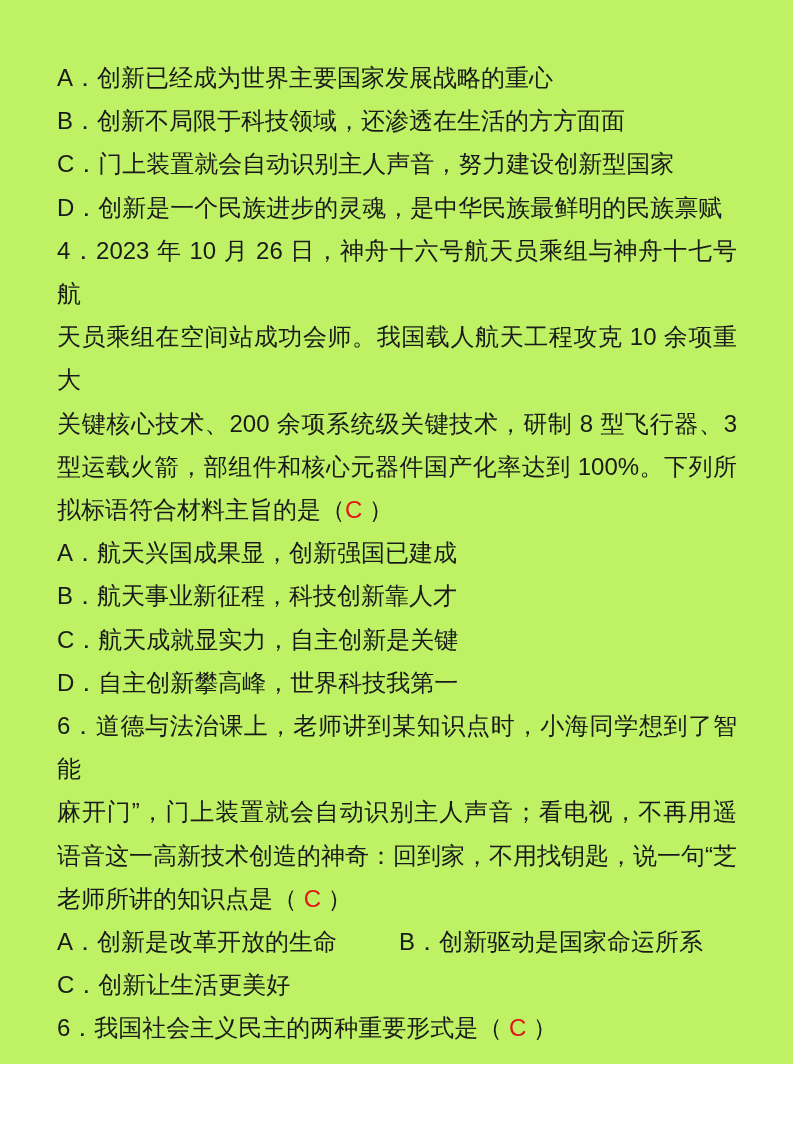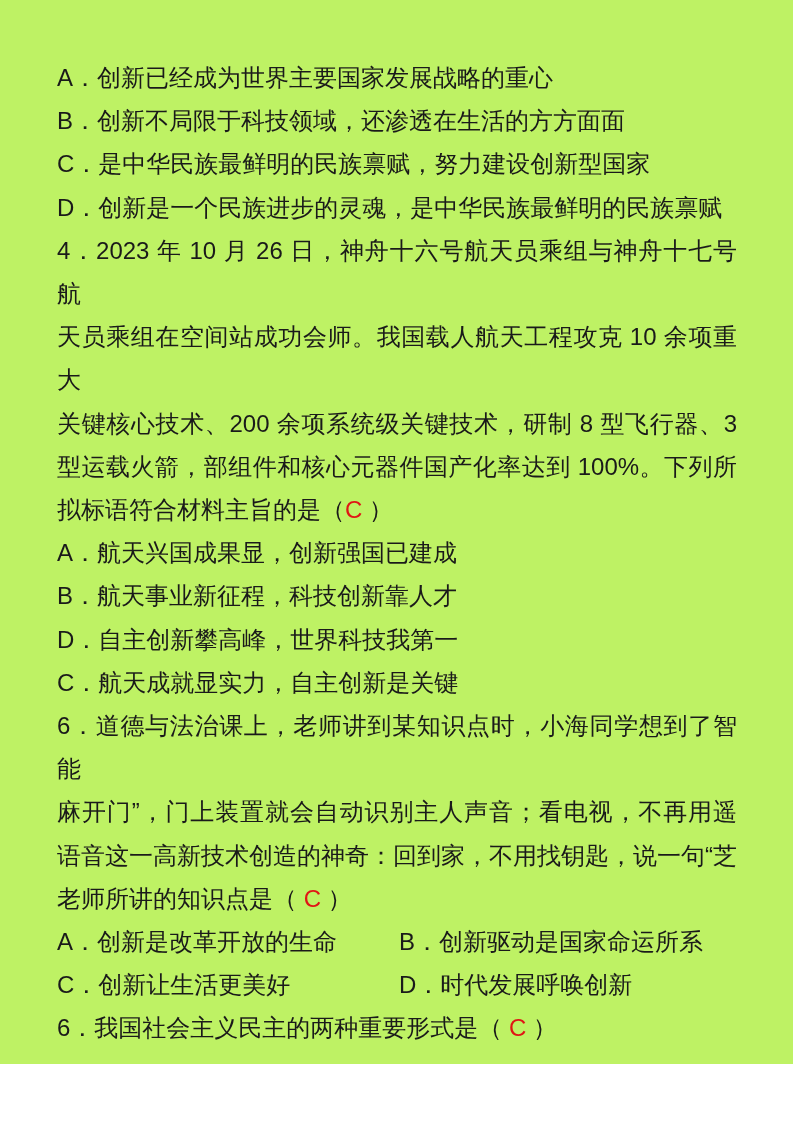--- a/index.html
+++ b/index.html
@@ -42,48 +42,47 @@
   }
 </style>
 </head>
 <body>
 
 <div class="page">
 
   <div>
     <div class="line">A．创新已经成为世界主要国家发展战略的重心</div>
     <div class="line">B．创新不局限于科技领域，还渗透在生活的方方面面</div>
-    <div class="line">C．是中华民族最鲜明的民族禀赋，努力建设创新型国家</div>
+    <div class="line">C．门上装置就会自动识别主人声音，努力建设创新型国家</div>
     <div class="line">D．创新是一个民族进步的灵魂，是中华民族最鲜明的民族禀赋</div>
   </div>
 
   <div>
     <div class="line fill">4．2023 年 10 月 26 日，神舟十六号航天员乘组与神舟十七号航</div>
     <div class="line fill">天员乘组在空间站成功会师。我国载人航天工程攻克 10 余项重大</div>
     <div class="line fill">关键核心技术、200 余项系统级关键技术，研制 8 型飞行器、3</div>
     <div class="line fill">型运载火箭，部组件和核心元器件国产化率达到 100%。下列所</div>
     <div class="line"><span>拟标语符合材料主旨的是（</span><span class="answer">C</span><span> ）</span></div>
     <div class="line">A．航天兴国成果显，创新强国已建成</div>
     <div class="line">B．航天事业新征程，科技创新靠人才</div>
+    <div class="line">C．航天成就显实力，自主创新是关键</div>
     <div class="line">D．自主创新攀高峰，世界科技我第一</div>
-    <div class="line">C．航天成就显实力，自主创新是关键</div>
   </div>
 
   <div>
     <div class="line fill">6．道德与法治课上，老师讲到某知识点时，小海同学想到了智能</div>
     <div class="line fill">麻开门”，门上装置就会自动识别主人声音；看电视，不再用遥</div>
     <div class="line fill">语音这一高新技术创造的神奇：回到家，不用找钥匙，说一句“芝</div>
     <div class="line"><span>老师所讲的知识点是（ </span><span class="answer">C</span><span> ）</span></div>
     <div class="line two-col">
       <span class="col-left">A．创新是改革开放的生命</span>
       <span>B．创新驱动是国家命运所系</span>
     </div>
     <div class="line two-col">
       <span class="col-left">C．创新让生活更美好</span>
-      <span>D．时代发展呼唤创新</span>
     </div>
   </div>
 
   <div>
     <div class="line"><span>6．我国社会主义民主的两种重要形式是（ </span><span class="answer">C</span><span> ）</span></div>
 
   </div>
 
 </div>
 

